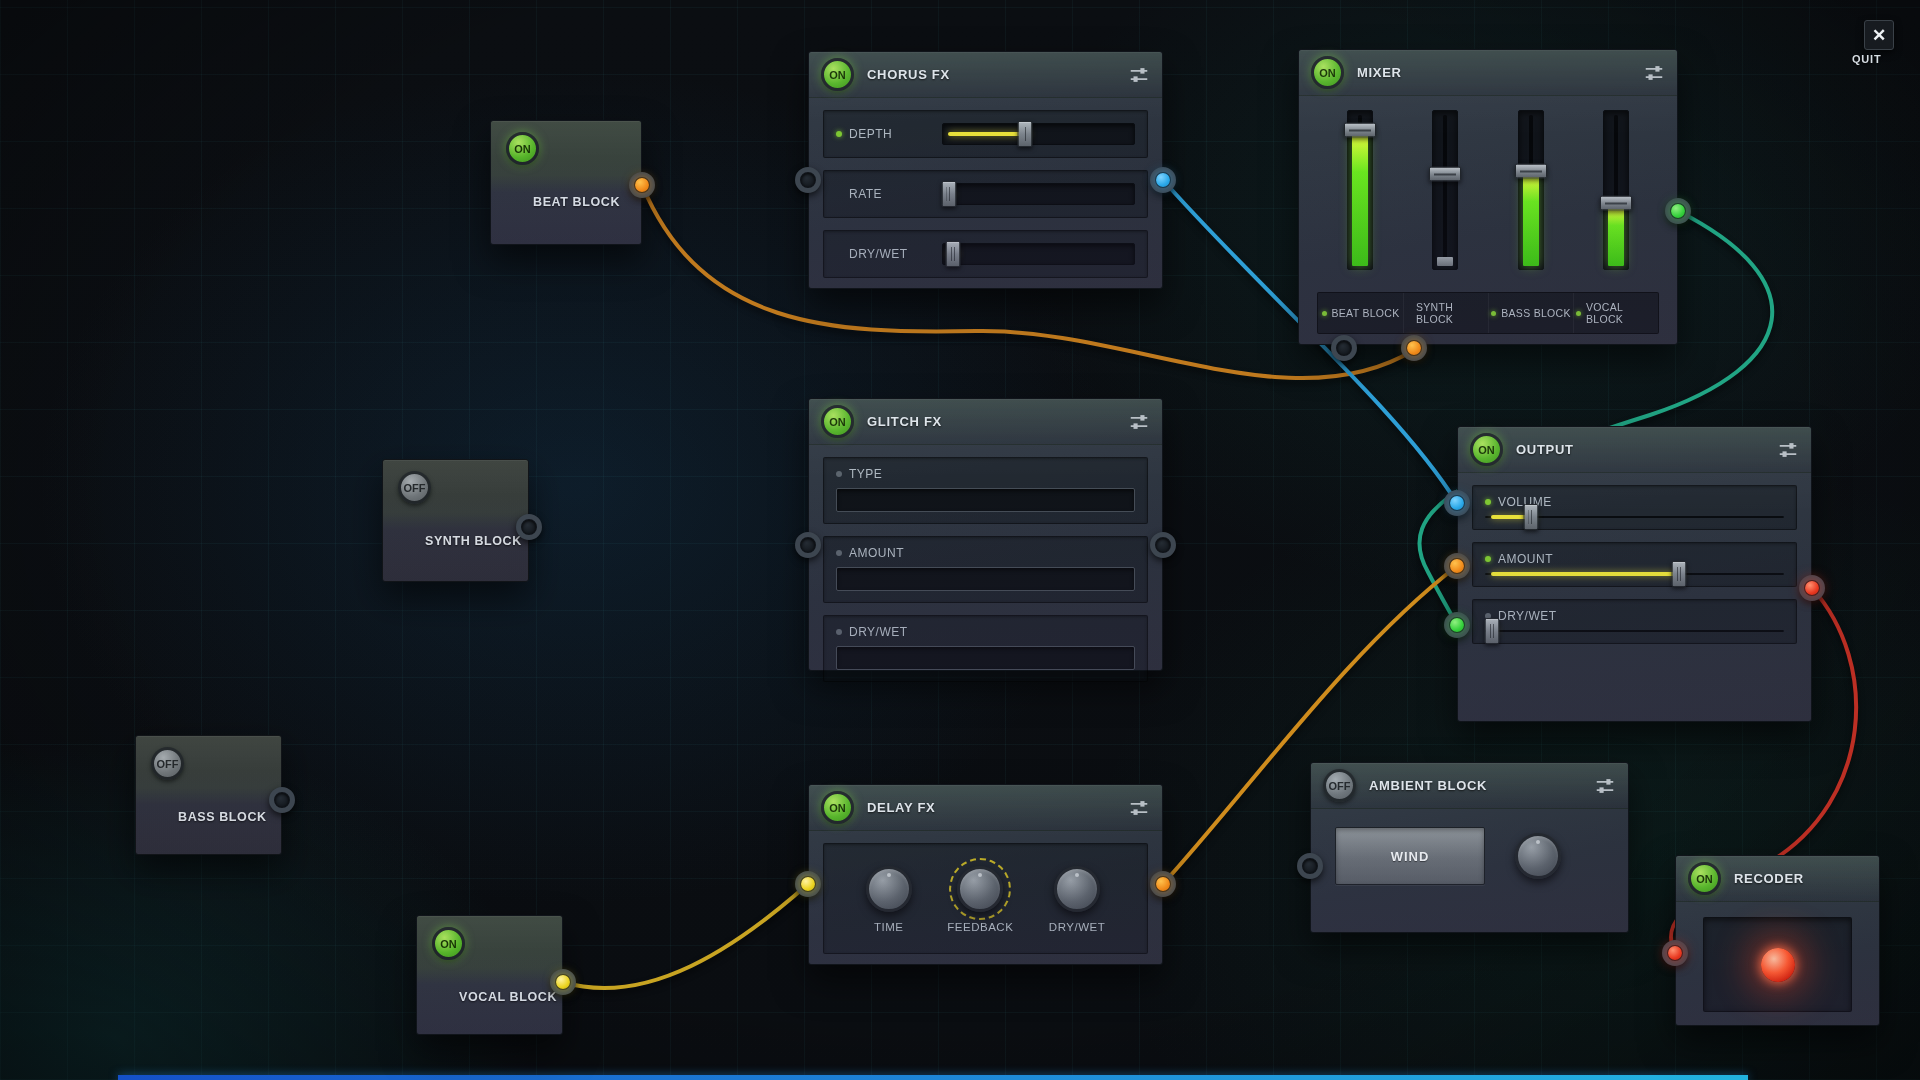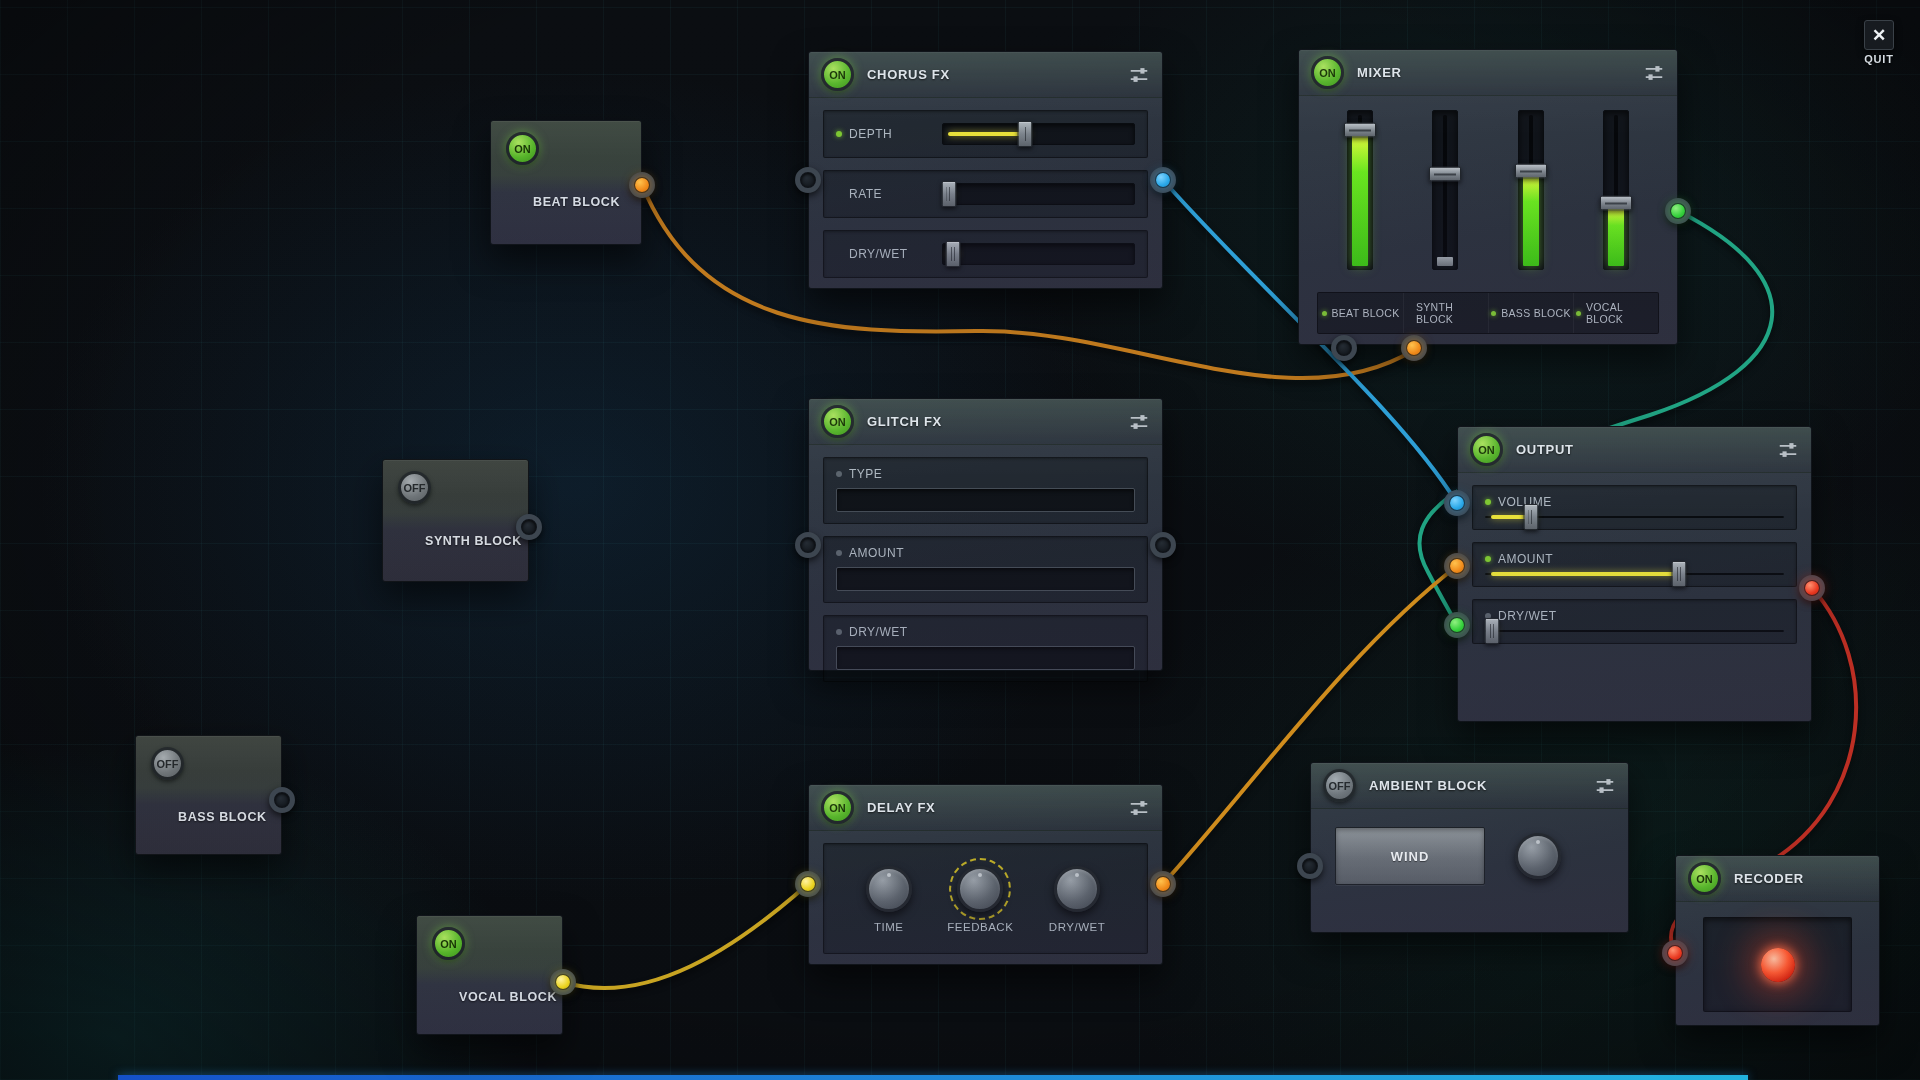--- a/index.html
+++ b/index.html
@@ -131,21 +131,21 @@
   .p-orange{background:radial-gradient(circle at 35% 30%,#ffc24d,#f08a1a 60%,#c96f0e);box-shadow:0 0 11px 2px rgba(240,150,30,.55);}
   .p-blue{background:radial-gradient(circle at 35% 30%,#7fd4ff,#2aa8e8 60%,#1d86c0);box-shadow:0 0 11px 2px rgba(60,170,230,.55);}
   .p-green{background:radial-gradient(circle at 35% 30%,#90f080,#35d03c 60%,#22a82c);box-shadow:0 0 11px 2px rgba(70,210,80,.55);}
   .p-yellow{background:radial-gradient(circle at 35% 30%,#fff3a0,#ead31f 60%,#c0ab12);box-shadow:0 0 11px 2px rgba(230,210,40,.55);}
   .p-red{background:radial-gradient(circle at 35% 30%,#ff9070,#e83820 60%,#b82414);box-shadow:0 0 13px 3px rgba(230,60,40,.6);}
 
   
   .close-btn{position:absolute;z-index:40;left:1864px;top:20px;width:30px;height:30px;display:flex;align-items:center;
     justify-content:center;background:#171b20;border:1px solid #3a4148;border-radius:3px;color:#eef2f5;
     font-size:17px;font-weight:bold;cursor:pointer;box-shadow:0 3px 7px rgba(0,0,0,.6);}
-  .quit-label{position:absolute;z-index:40;left:1852px;top:53px;width:54px;text-align:center;font-size:11px;
+  .quit-label{position:absolute;z-index:40;left:1852px;top:53px;width:54px;text-align:left;font-size:11px;
     font-weight:bold;letter-spacing:.8px;color:#d6dde3;text-shadow:0 1px 2px rgba(0,0,0,.8);}
 
   .progress-bar{position:absolute;z-index:15;left:118px;bottom:0;width:1630px;height:5px;
     background:linear-gradient(90deg,#1450c8,#1e8ad8 55%,#23b4e0);box-shadow:0 0 10px rgba(40,140,220,.6);}
 
   
   #n-beat{left:490px;top:120px;width:152px;height:125px;}
   #n-synth{left:382px;top:459px;width:147px;height:123px;}
   #n-bass{left:135px;top:735px;width:147px;height:120px;}
   #n-vocal{left:416px;top:915px;width:147px;height:120px;}

